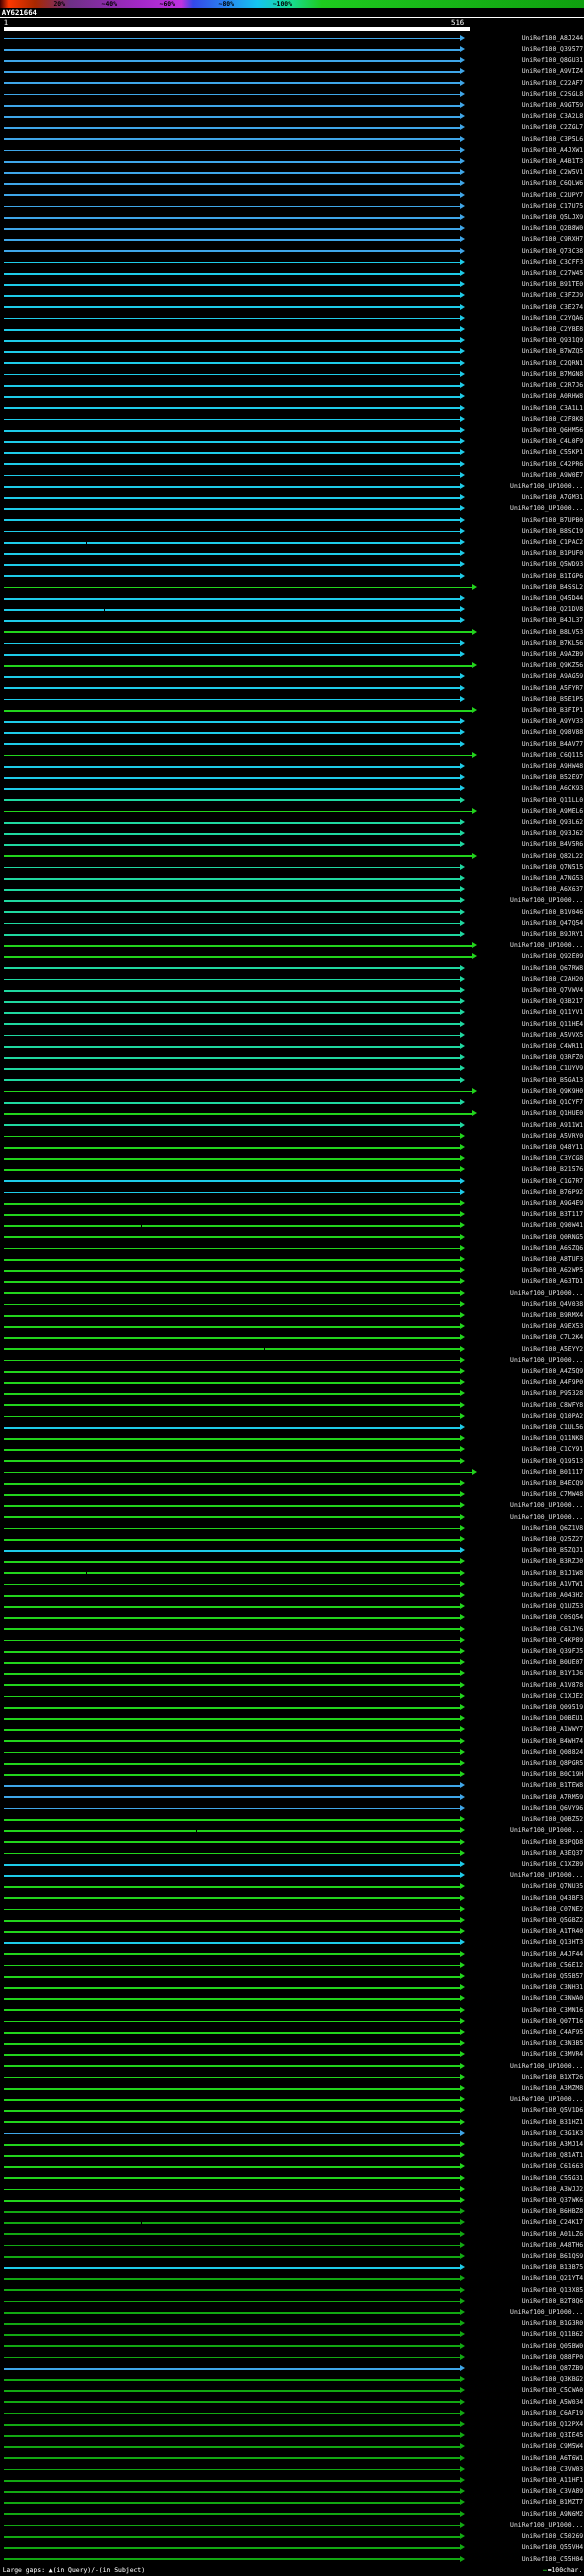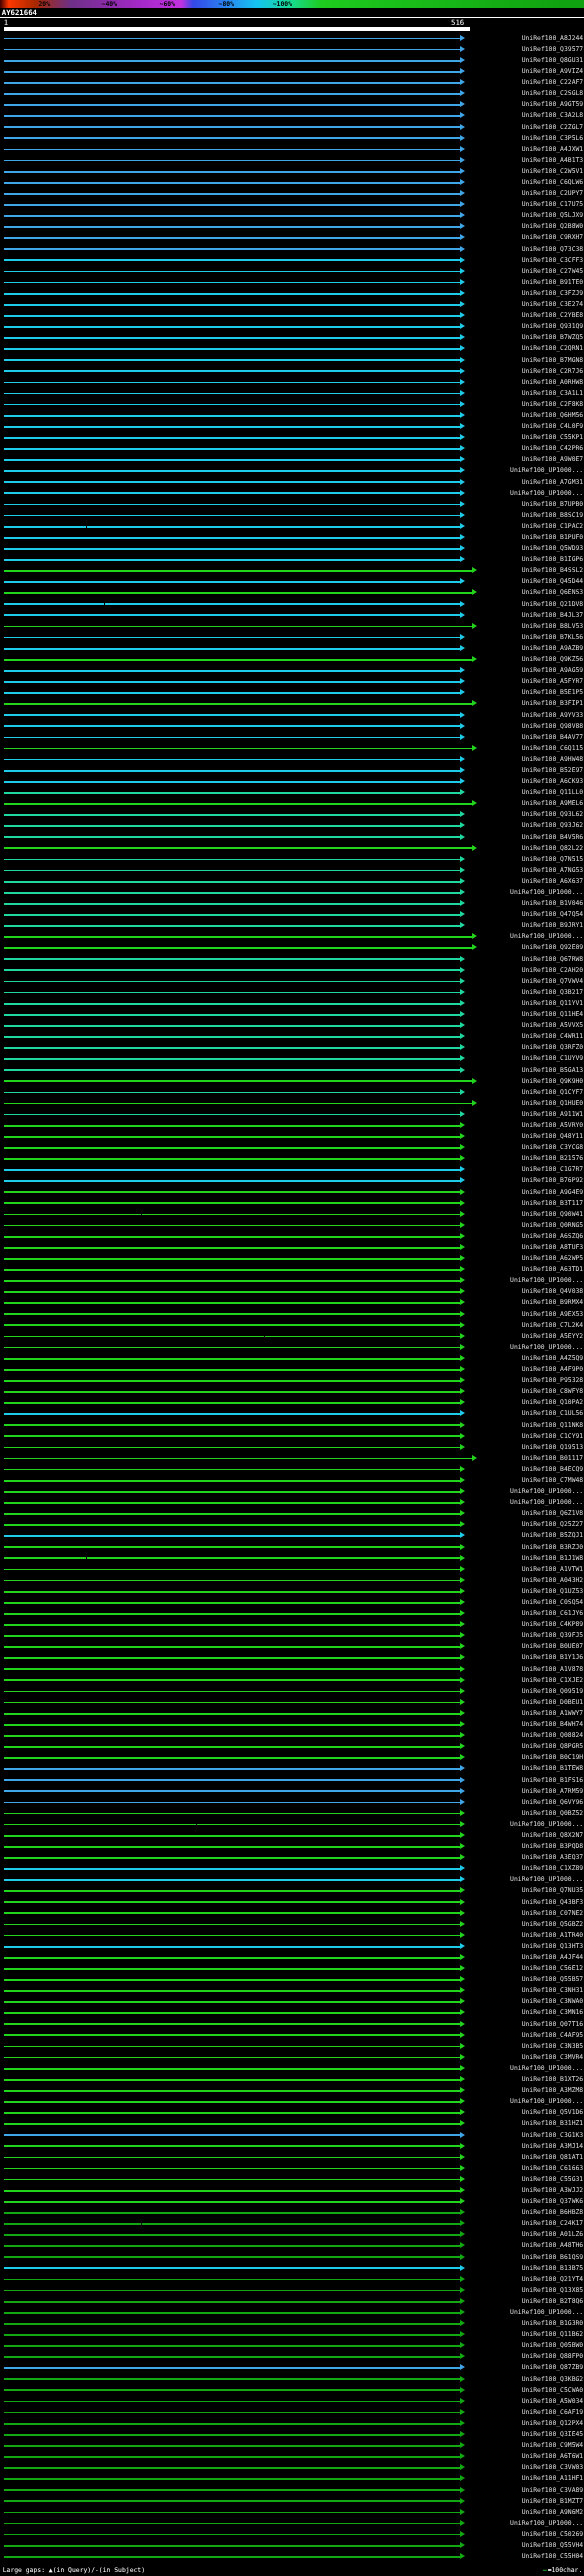--- a/index.html
+++ b/index.html
@@ -22,21 +22,21 @@
   .row .mark{position:absolute;top:-1.8px;width:1.8px;height:5.5px;background:#000;}
   .row .arrow{position:absolute;top:1.8px;width:0;height:0;border-top:3.7px solid transparent;border-bottom:3.7px solid transparent;border-left:5.5px solid #0f0;}
   .row .label{position:absolute;right:1.8px;top:1.8px;font-size:6.4px;line-height:7.3px;color:#ddd;white-space:nowrap;}
   .footer{position:absolute;top:2564px;left:0;width:585px;height:12px;display:flex;justify-content:space-between;align-items:center;box-sizing:border-box;padding:0 2.7px;font-size:6.4px;color:#fff;}
   .footer .dash{color:#20d020;font-weight:bold;margin-right:0.9px;}
 </style>
 </head>
 <body>
 
 <div class="key" style="background: linear-gradient(90deg, rgb(64, 0, 0) 0%, rgb(255, 56, 0) 1.5%, rgb(168, 40, 0) 6%, rgb(110, 48, 134) 12%, rgb(164, 40, 200) 24%, rgb(192, 50, 224) 31%, rgb(52, 72, 232) 33%, rgb(43, 125, 240) 38%, rgb(21, 196, 240) 44%, rgb(24, 220, 140) 50%, rgb(30, 203, 30) 55%, rgb(15, 159, 15) 100%);">
-    <span class="key-label" style="left: 50px;">20%</span>
+    <span class="key-label" style="left: 65px;">20%</span>
     <span class="key-label" style="left: 117px;">~40%</span>
     <span class="key-label" style="left: 175px;">~60%</span>
     <span class="key-label" style="left: 234px;">~80%</span>
     <span class="key-label" style="left: 292px;">~100%</span>
   </div>
 
 <div class="seqname">AY621664</div>
 <div class="topline"></div>
 
 <span class="scale-num s1">1</span>
@@ -165,20 +165,25 @@
       <div class="label">UniRef100_C3FZJ9</div>
     </div>
     <div class="row">
       <div class="line" style="width: 456px; background: rgb(30, 203, 232);"></div>
       <div class="arrow" style="left: 460px; border-left-color: rgb(30, 203, 232);"></div>
       <div class="label">UniRef100_C3E274</div>
     </div>
     <div class="row">
       <div class="line" style="width: 456px; background: rgb(30, 203, 232);"></div>
       <div class="arrow" style="left: 460px; border-left-color: rgb(30, 203, 232);"></div>
+      <div class="label">UniRef100_C2YQA6</div>
+    </div>
+    <div class="row">
+      <div class="line" style="width: 456px; background: rgb(30, 203, 232);"></div>
+      <div class="arrow" style="left: 460px; border-left-color: rgb(30, 203, 232);"></div>
       <div class="label">UniRef100_C2YBE8</div>
     </div>
     <div class="row">
       <div class="line" style="width: 456px; background: rgb(30, 203, 232);"></div>
       <div class="arrow" style="left: 460px; border-left-color: rgb(30, 203, 232);"></div>
       <div class="label">UniRef100_Q931Q9</div>
     </div>
     <div class="row">
       <div class="line" style="width: 456px; background: rgb(30, 203, 232);"></div>
       <div class="arrow" style="left: 460px; border-left-color: rgb(30, 203, 232);"></div>
@@ -290,25 +295,20 @@
       <div class="line" style="width: 468px; background: rgb(34, 212, 28);"></div>
       <div class="arrow" style="left: 472px; border-left-color: rgb(34, 212, 28);"></div>
       <div class="label">UniRef100_B4SSL2</div>
     </div>
     <div class="row">
       <div class="line" style="width: 456px; background: rgb(30, 203, 232);"></div>
       <div class="arrow" style="left: 460px; border-left-color: rgb(30, 203, 232);"></div>
       <div class="label">UniRef100_Q45D44</div>
     </div>
     <div class="row">
-      <div class="line" style="width: 468px; background: rgb(34, 212, 28);"></div>
-      <div class="arrow" style="left: 472px; border-left-color: rgb(34, 212, 28);"></div>
-      <div class="label">UniRef100_Q6ENS3</div>
-    </div>
-    <div class="row">
       <div class="line" style="width: 456px; background: rgb(30, 203, 232);">
         <div class="mark" style="left: 100px;"></div>
       </div>
       <div class="arrow" style="left: 460px; border-left-color: rgb(30, 203, 232);"></div>
       <div class="label">UniRef100_Q21DV8</div>
     </div>
     <div class="row">
       <div class="line" style="width: 456px; background: rgb(30, 203, 232);"></div>
       <div class="arrow" style="left: 460px; border-left-color: rgb(30, 203, 232);"></div>
       <div class="label">UniRef100_B4JL37</div>
@@ -835,48 +835,38 @@
       <div class="label">UniRef100_B0C19H</div>
     </div>
     <div class="row">
       <div class="line" style="width: 456px; background: rgb(63, 166, 232);"></div>
       <div class="arrow" style="left: 460px; border-left-color: rgb(63, 166, 232);"></div>
       <div class="label">UniRef100_B1TEW8</div>
     </div>
     <div class="row">
       <div class="line" style="width: 456px; background: rgb(63, 166, 232);"></div>
       <div class="arrow" style="left: 460px; border-left-color: rgb(63, 166, 232);"></div>
-      <div class="label">UniRef100_B1FS16</div>
-    </div>
-    <div class="row">
-      <div class="line" style="width: 456px; background: rgb(63, 166, 232);"></div>
-      <div class="arrow" style="left: 460px; border-left-color: rgb(63, 166, 232);"></div>
       <div class="label">UniRef100_A7RM59</div>
     </div>
     <div class="row">
       <div class="line" style="width: 456px; background: rgb(63, 166, 232);"></div>
       <div class="arrow" style="left: 460px; border-left-color: rgb(63, 166, 232);"></div>
       <div class="label">UniRef100_Q6VY96</div>
     </div>
     <div class="row">
       <div class="line" style="width: 456px; background: rgb(34, 212, 28);"></div>
       <div class="arrow" style="left: 460px; border-left-color: rgb(34, 212, 28);"></div>
       <div class="label">UniRef100_Q0BZ52</div>
     </div>
     <div class="row">
       <div class="line" style="width: 456px; background: rgb(34, 212, 28);">
         <div class="mark" style="left: 192px;"></div>
       </div>
       <div class="arrow" style="left: 460px; border-left-color: rgb(34, 212, 28);"></div>
       <div class="label">UniRef100_UP1000...</div>
-    </div>
-    <div class="row">
-      <div class="line" style="width: 456px; background: rgb(34, 212, 28);"></div>
-      <div class="arrow" style="left: 460px; border-left-color: rgb(34, 212, 28);"></div>
-      <div class="label">UniRef100_Q8X2N7</div>
     </div>
     <div class="row">
       <div class="line" style="width: 456px; background: rgb(34, 212, 28);"></div>
       <div class="arrow" style="left: 460px; border-left-color: rgb(34, 212, 28);"></div>
       <div class="label">UniRef100_B3PQD8</div>
     </div>
     <div class="row">
       <div class="line" style="width: 456px; background: rgb(34, 212, 28);"></div>
       <div class="arrow" style="left: 460px; border-left-color: rgb(34, 212, 28);"></div>
       <div class="label">UniRef100_A3EQ37</div>

